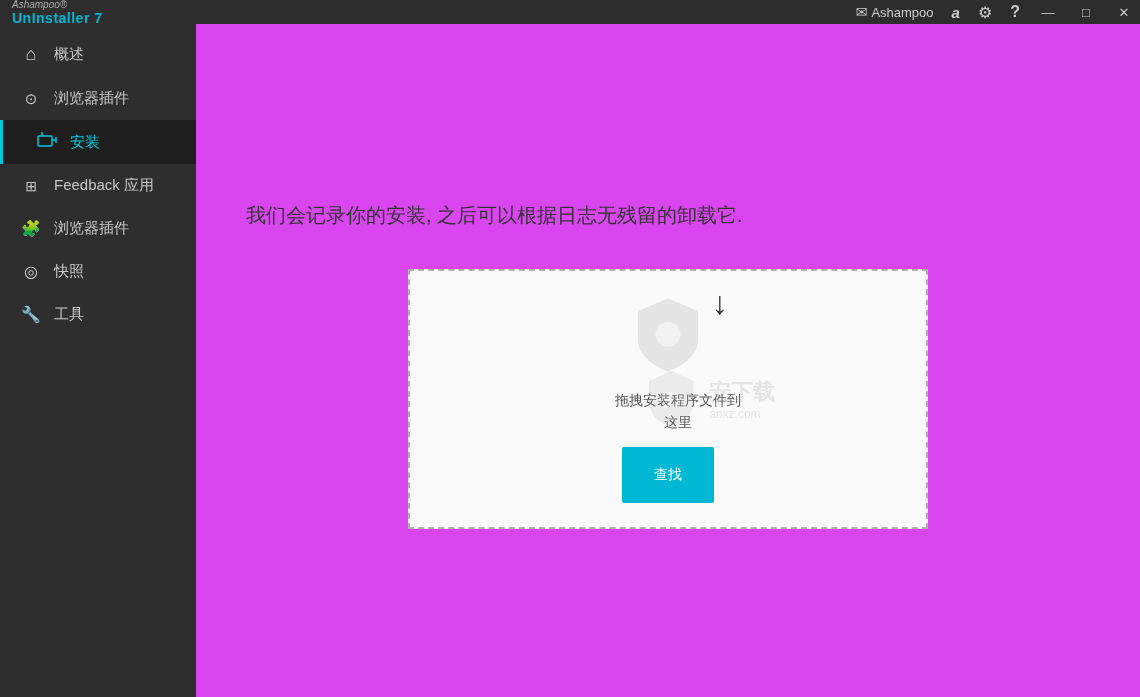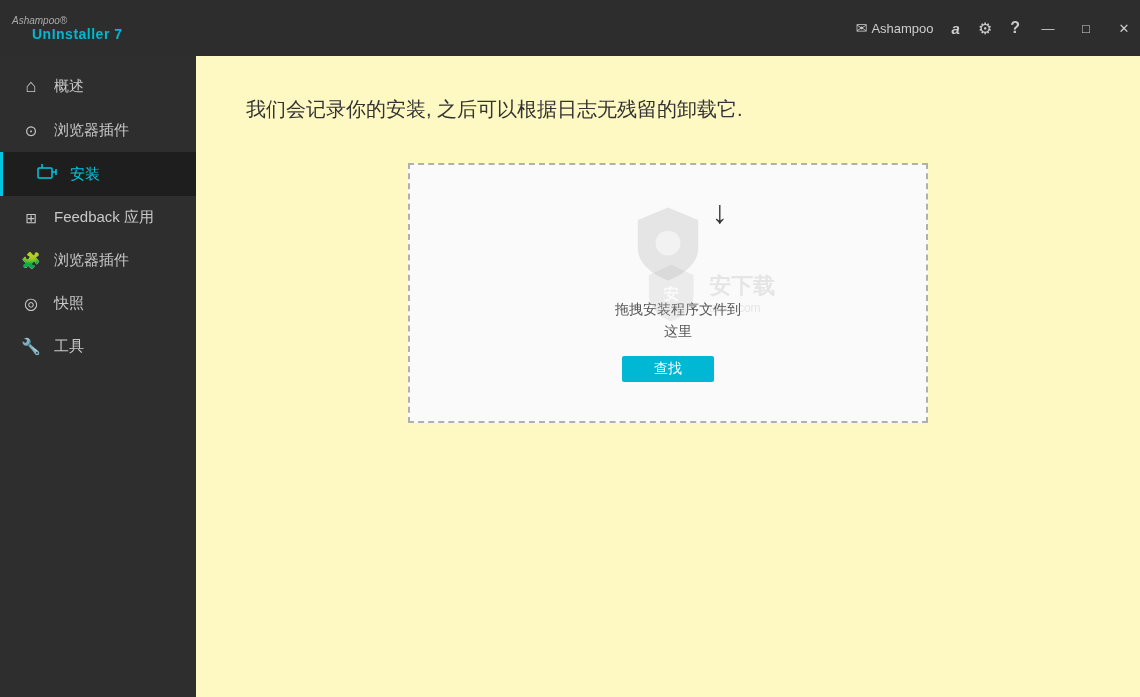--- a/index.html
+++ b/index.html
@@ -8,21 +8,21 @@
       width: 1140px;
       height: 697px;
       overflow: hidden;
       display: flex;
       flex-direction: column;
       background: #f0f0f0;
     }
 
     
     #titlebar {
-      height: 56px;
+      height: 24px;
       background: #2d2d2d;
       display: flex;
       align-items: center;
       justify-content: space-between;
       padding: 0 0 0 12px;
       flex-shrink: 0;
     }
     #titlebar-left {
       display: flex;
       flex-direction: column;
@@ -31,21 +31,20 @@
     #app-brand {
       font-size: 10px;
       color: #aaa;
       font-style: italic;
     }
     #app-title {
       font-size: 14px;
       color: #00b8d4;
       font-weight: bold;
       letter-spacing: 0.5px;
-      margin-left: 20px;
     }
     #titlebar-right {
       display: flex;
       align-items: center;
       gap: 6px;
     }
     .titlebar-action {
       display: flex;
       align-items: center;
       gap: 4px;
@@ -101,25 +100,26 @@
       font-size: 18px;
       width: 22px;
       text-align: center;
       flex-shrink: 0;
     }
     .sidebar-item.active .icon { color: #00c8e0; }
 
     
     #content {
       flex: 1;
-      background: #fef9c3;
+      background: #d946ef;
       display: flex;
       flex-direction: column;
       padding: 40px 50px 30px 50px;
       overflow: auto;
+      justify-content: center;
     }
 
     #page-heading {
       font-size: 20px;
       color: #333;
       margin-bottom: 40px;
       font-weight: normal;
     }
 
     
@@ -170,21 +170,21 @@
       color: #555;
       font-size: 14px;
       line-height: 1.6;
       margin-left: 20px;
     }
 
     #browse-btn {
       background: #00b8d4;
       color: #fff;
       border: none;
-      padding: 4px 32px;
+      padding: 19px 32px;
       font-size: 14px;
       cursor: pointer;
       border-radius: 2px;
     }
 
     
     #watermark {
       position: absolute;
       top: 50%;
       left: 50%;

